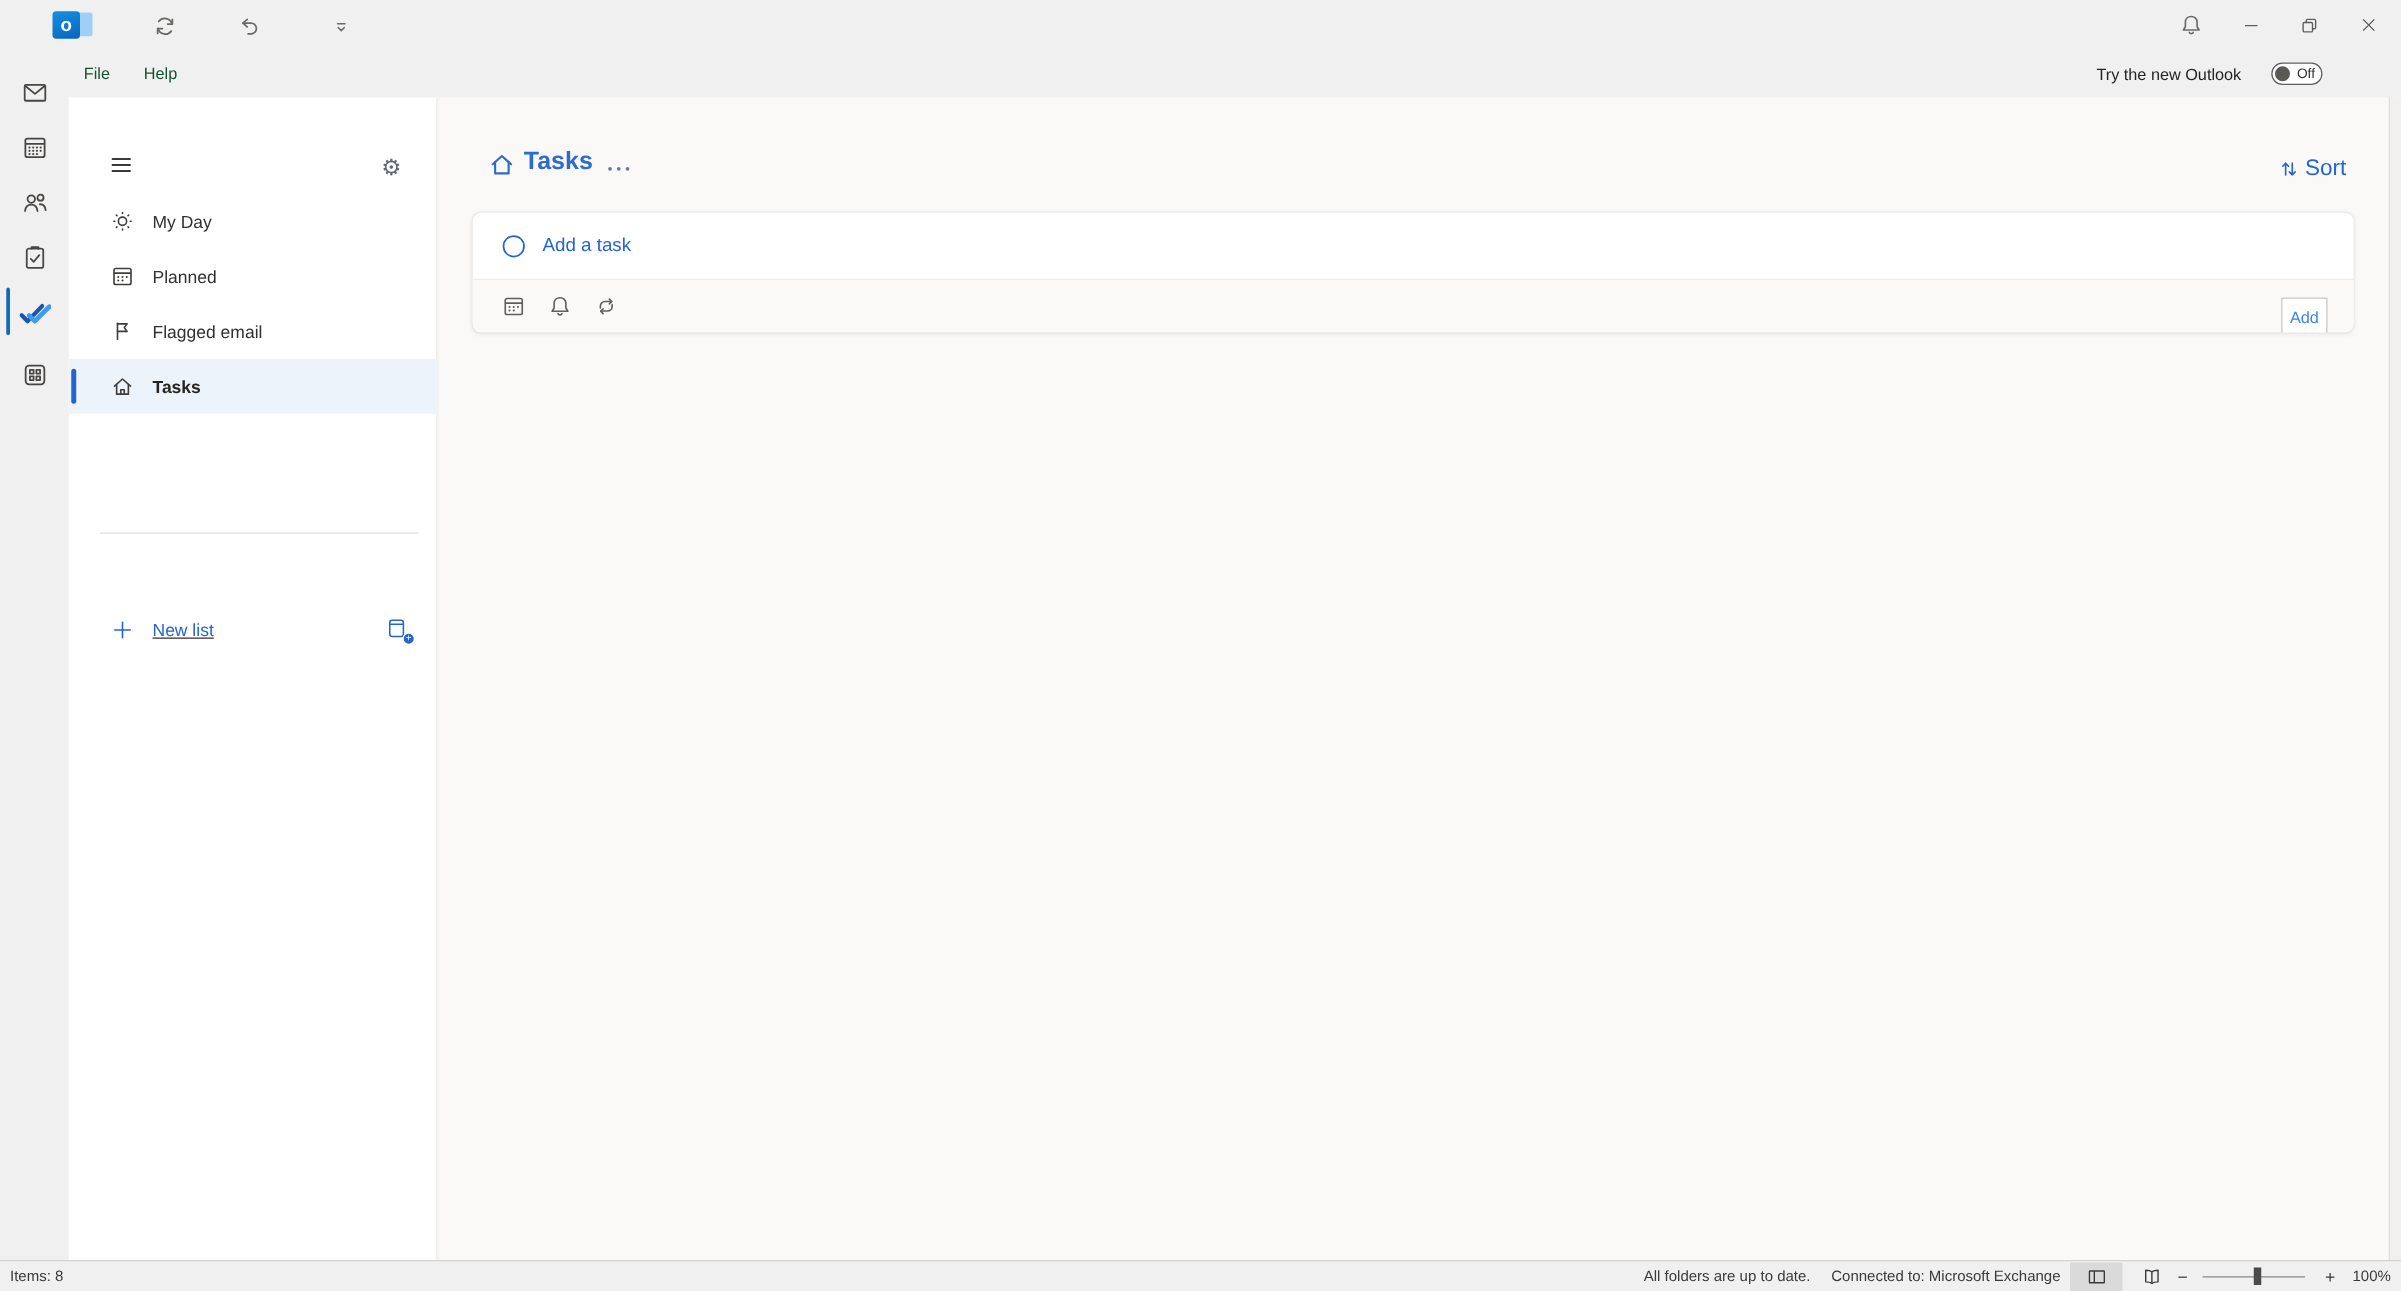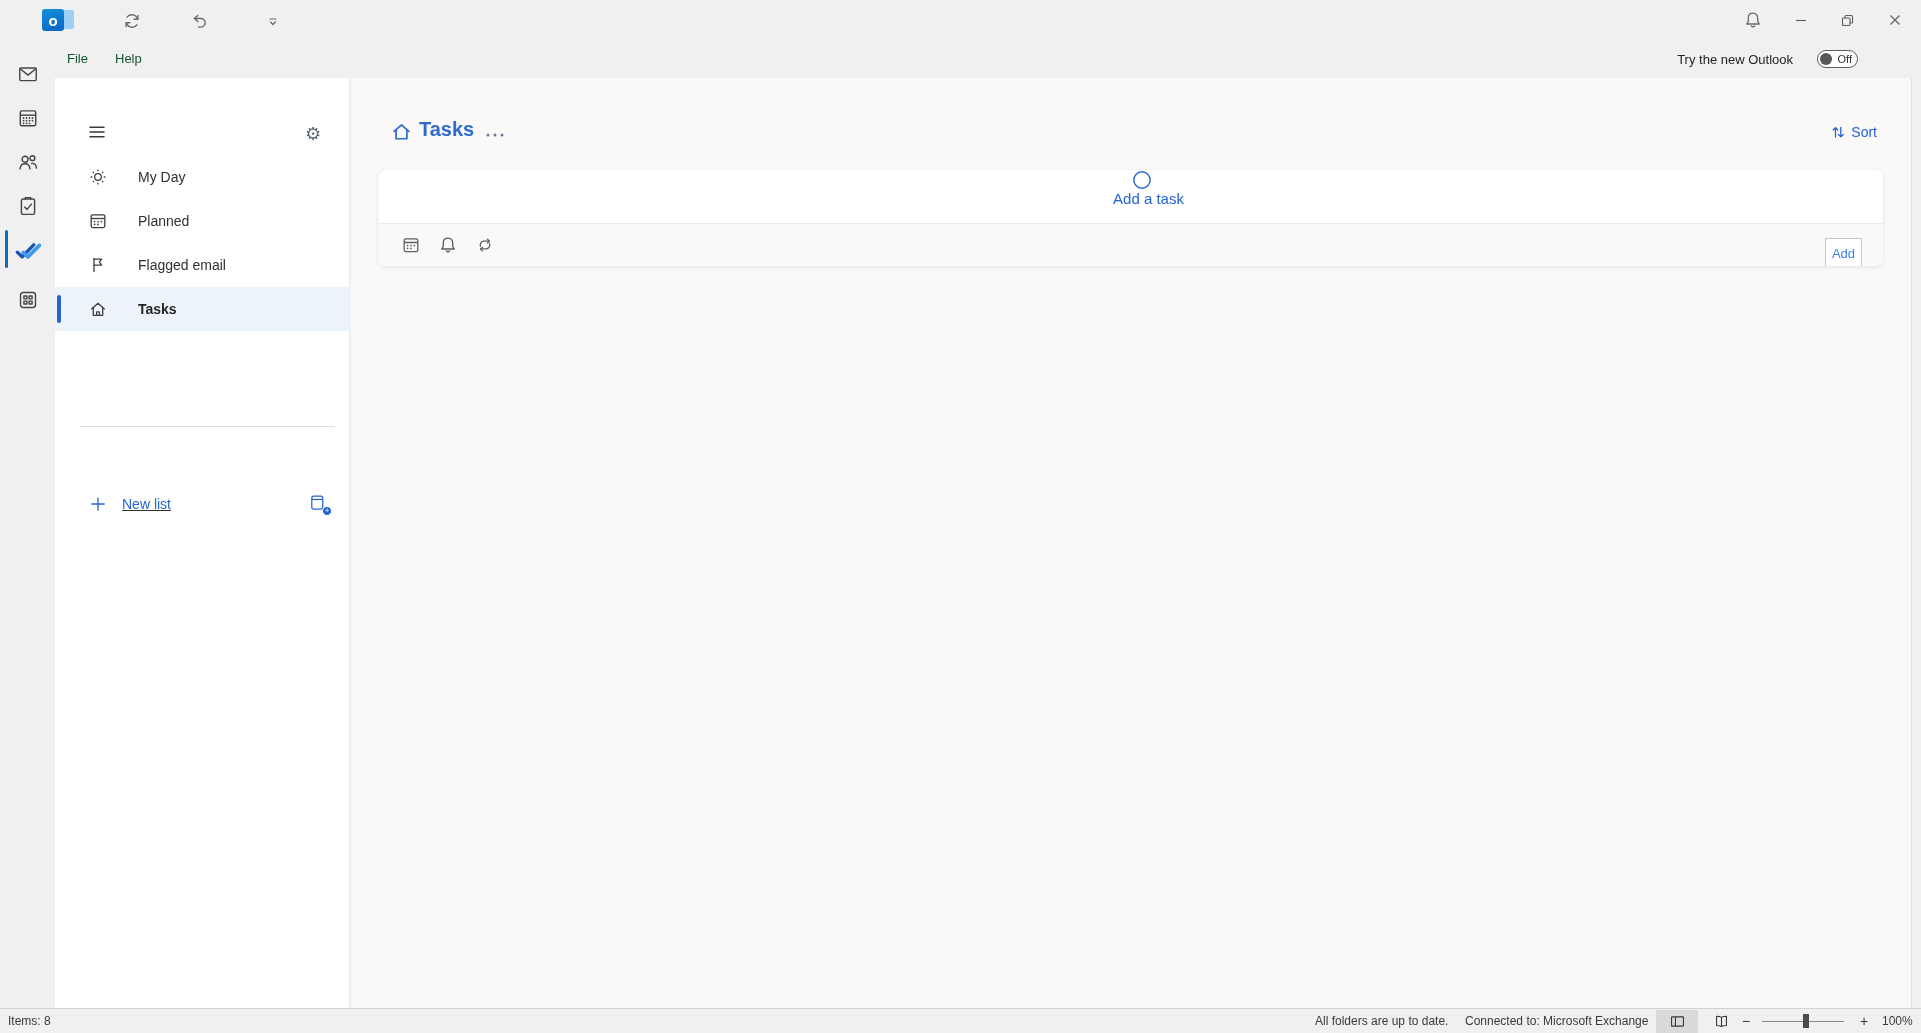--- a/index.html
+++ b/index.html
@@ -38,46 +38,46 @@
   .rail-btn { position:absolute; left:0; width:55px; height:36px; display:flex; align-items:center; justify-content:center; color:#484644; cursor:pointer; }
   .rail-indicator { position:absolute; left:5px; width:3px; height:38px; background:#0f6cbd; border-radius:2px; }
 
   
   .sidebar { position:absolute; left:55px; top:78px; bottom:25px; width:295px; background:#fff; border-right:1px solid #ececea; }
   .hamburger { position:absolute; left:30px; top:42px; width:24px; height:24px; display:flex; align-items:center; justify-content:center; color:#3b3a39; cursor:pointer; }
   .sb-gear { position:absolute; left:246px; top:44px; width:24px; height:24px; display:flex; align-items:center; justify-content:center; color:#5d6b77; font-size:18px; cursor:pointer; }
   .nav { position:absolute; left:0; top:77px; width:295px; }
   .nav-row { position:relative; height:44px; display:flex; align-items:center; padding:0 20px 0 33px; cursor:pointer; }
   .nav-row .nav-icon { width:20px; height:20px; color:#3f3e3c; flex:none; }
-  .nav-row .nav-label { margin-left:30px; font-size:14px; color:#323130; flex:1 1 auto; }
+  .nav-row .nav-label { margin-left:14px; font-size:14px; color:#323130; flex:1 1 auto; }
   .nav-row .nav-count { font-size:13px; color:#605e5c; }
   .nav-row.selected { background:#ecf3fa; }
   .nav-row.selected .nav-label { font-weight:bold; color:#252423; }
   .nav-row.selected::before { content:""; position:absolute; left:2px; top:8px; bottom:8px; width:4px; border-radius:2px; background:#2564cf; }
   .sb-divider { position:absolute; left:25px; right:14px; top:348px; height:1px; background:#e1dfdd; }
   .lists { position:absolute; left:0; top:360px; width:295px; }
   .newlist-row { position:absolute; left:0; top:404px; width:295px; height:44px; display:flex; align-items:center; padding:0 20px 0 33px; cursor:pointer;text-decoration:underline; }
   .newlist-row .nl-plus { width:20px; height:20px; color:#2564cf; flex:none; }
   .newlist-row .nl-label { margin-left:14px; font-size:14px; color:#2564cf; flex:1 1 auto; }
   .newlist-row .nl-group { width:22px; height:22px; position:relative; color:#2564cf; cursor:pointer; }
   .nl-badge { position:absolute; right:-2px; bottom:-1px; width:10px; height:10px; background:#2564cf; border-radius:50%; border:1px solid #fff;
       color:#fff; font-size:8px; line-height:8px; display:flex; align-items:center; justify-content:center; }
 
   
   .main { position:absolute; left:351px; top:78px; right:0; bottom:25px; background:#faf9f8; }
   .main-header { position:absolute; left:0; top:0; right:0; height:92px; }
   .mh-home { position:absolute; left:39px; top:42px; color:#2f6bce; }
   .mh-title { position:absolute; left:68px; top:40px; font-size:20px; font-weight:bold; color:#2f6bce; cursor:pointer; }
   .mh-more { position:absolute; left:134px; top:54px; cursor:pointer; }
-  .mh-sort { position:absolute; right:44px; top:46px; display:flex; align-items:center; color:#2564cf; font-size:14px; cursor:pointer; }
+  .mh-sort { position:absolute; right:44px; top:46px; display:flex; align-items:center; color:#2564cf; font-size:18px; cursor:pointer; }
   .mh-sort svg { margin-right:5px; }
 
   .task-card { position:absolute; left:27px; right:38px; top:92px; height:96px; background:#fff; border-radius:7px;
       box-shadow:0 1px 4px rgba(0,0,0,0.09), 0 0 1px rgba(0,0,0,0.08); overflow:hidden; }
-  .tc-input-row { position:relative; height:54px; display:flex; align-items:center; padding-left:23px; border-bottom:1px solid #edebe9; cursor:text;flex-direction:column; }
+  .tc-input-row { position:relative; height:54px; display:flex; align-items:center; padding-left:23px; border-bottom:1px solid #edebe9; cursor:text; }
   .tc-circle { color:#2564cf; width:20px; height:20px; flex:none; }
   .tc-placeholder { margin-left:13px; font-size:15px; color:#2564cf; }
   .tc-toolbar { position:relative; height:41px; background:#faf9f8; display:flex; align-items:center; padding-left:23px; }
   .tc-tool { width:20px; height:20px; color:#605e5c; margin-right:17px; cursor:pointer; }
   .tc-add-btn { position:absolute; right:21px; top:14px; width:37px; height:30px; background:#fff; border:1px solid #c8c6c4;
       font-size:13px; color:#3b82f6; font-family:"Liberation Sans","DejaVu Sans",sans-serif; cursor:default; }
   .scroll-gutter { position:absolute; right:0; top:0; bottom:0; width:10px; background:#f1f0ef; border-left:1px solid #e1dfdd; cursor:pointer; }
 
   
   .statusbar { position:absolute; left:0; right:0; bottom:0; height:25px; background:#f0f0f0; border-top:1px solid #d4d2d0; font-size:12px; color:#3b3a39; }

